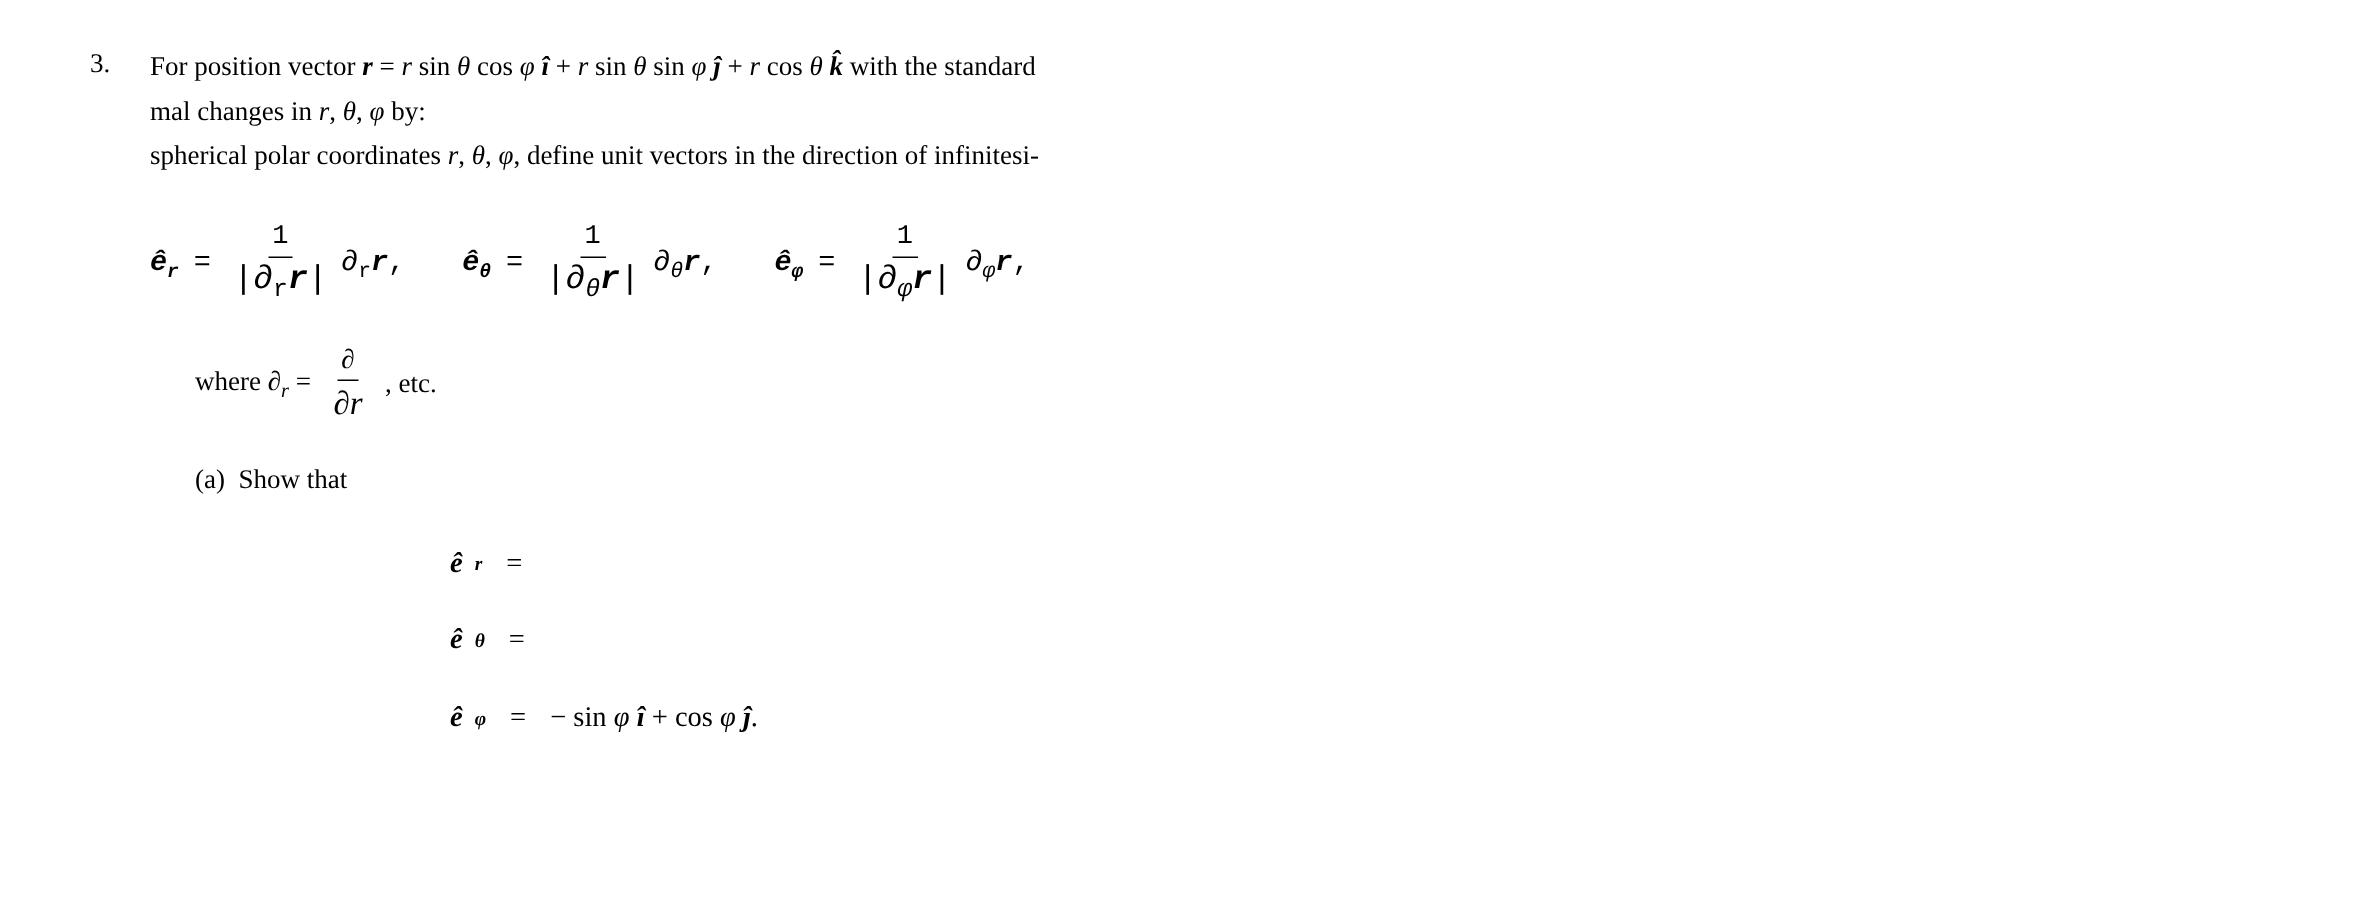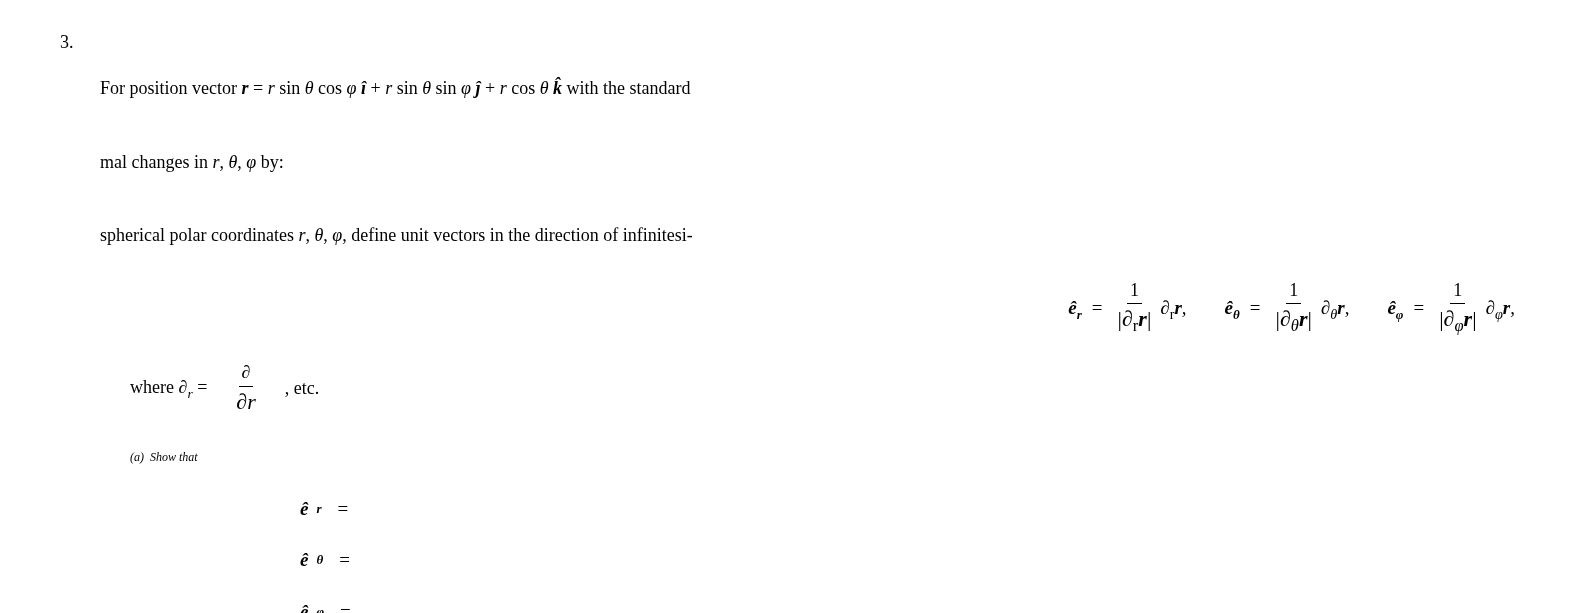--- a/index.html
+++ b/index.html
@@ -27,27 +27,27 @@
       font-size: 18px;
       min-width: 28px;
       padding-top: 2px;
     }
     .problem-text {
       flex: 1;
       line-height: 1.65;
     }
     .problem-text p {
       margin-bottom: 0;
-      margin-top: 44px;
     }
     .equations-block {
-      text-align: right;
+      text-align: left;
       margin: 28px 0 24px 0;
       font-size: 19px;
       line-height: 2.4;
+      font-family: Liberation Mono, monospace;
     }
     .eq-row {
       display: inline-flex;
       align-items: center;
       gap: 38px;
     }
     .frac {
       display: inline-flex;
       flex-direction: column;
       align-items: center;
@@ -65,30 +65,29 @@
       font-size: 22px;
       line-height: 1.3;
     }
     .unit-eq {
       display: inline-flex;
       align-items: center;
       gap: 4px;
       vertical-align: middle;
     }
     .where-block {
-      margin: 0 0 32px 30px;
+      margin: 0 0 22px 30px;
       font-size: 18px;
       display: flex;
       align-items: center;
-      gap: 22px;
+      gap: 8px;
     }
     .part-label {
       margin: 18px 0 16px 30px;
-      font-size: 12px;
-      font-style: italic;
+      font-size: 18px;
     }
     .show-equations {
       margin-left: 200px;
       font-size: 19px;
       line-height: 2.6;
     }
     .show-eq-row {
       display: flex;
       align-items: center;
       gap: 8px;
@@ -181,18 +180,19 @@
         <div class="show-eq-row">
           <span style="font-style:italic;font-weight:bold;">ê</span>
             <sub style="font-style:italic;font-weight:bold;font-size:13px;"><span class="italic">θ</span></sub>
           <span style="margin:0 8px;">=</span>
         </div>
 
         <div class="show-eq-row">
           <span style="font-style:italic;font-weight:bold;">ê</span>
             <sub style="font-style:italic;font-weight:bold;font-size:13px;"><span class="italic">φ</span></sub>
           <span style="margin:0 8px;">=</span>
+          <span>− sin <span class="italic">φ</span> <span style="font-style:italic;font-weight:bold;">î</span> + cos <span class="italic">φ</span> <span style="font-style:italic;font-weight:bold;">ĵ</span>.</span>
         </div>
       </div>
 
     </div>
   </div>
 </div>
 
 </body></html>

